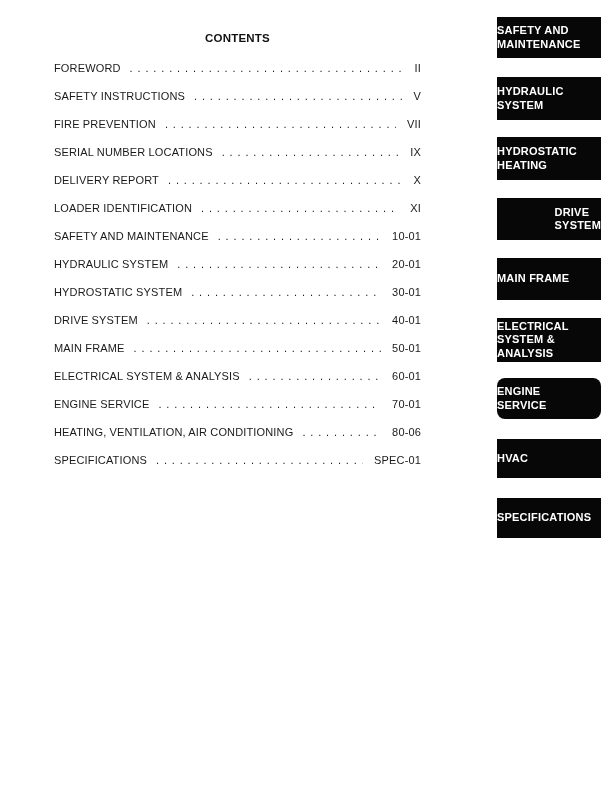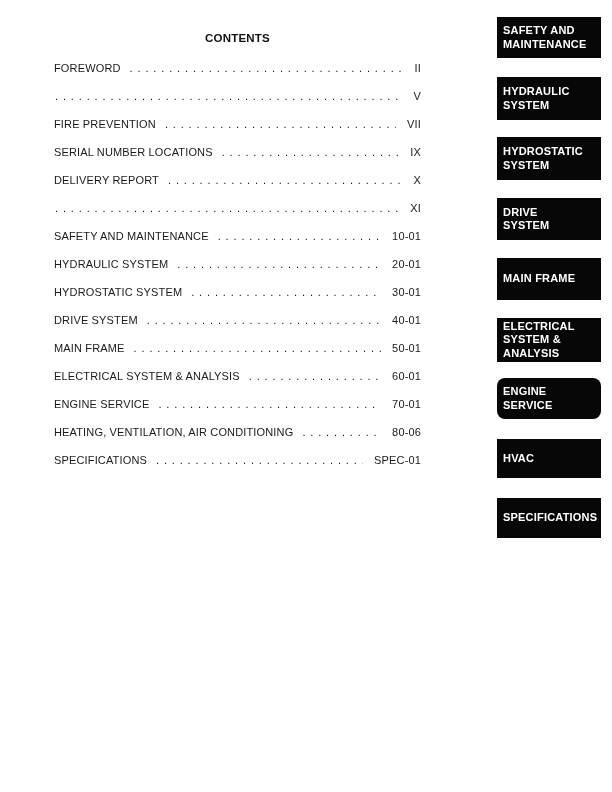--- a/index.html
+++ b/index.html
@@ -61,27 +61,26 @@
     color: #ffffff;
     display: flex;
     align-items: center;
     overflow: hidden;
   }
   .tab-label {
     font-size: 11px;
     font-weight: bold;
     line-height: 13.5px;
     letter-spacing: 0.2px;
-    padding-left: 6px;
     white-space: pre-line;
   }
   .tab:nth-of-type(1) { top: 17px;  height: 41px; }
   .tab:nth-of-type(2) { top: 77px;  height: 43px; }
   .tab:nth-of-type(3) { top: 137px; height: 43px; }
-  .tab:nth-of-type(4) { top: 198px; height: 42px; }
+  .tab:nth-of-type(4) { top: 198px; height: 42px; justify-content: flex-end; }
   .tab:nth-of-type(5) { top: 258px; height: 42px; }
   .tab:nth-of-type(6) { top: 318px; height: 44px; }
   .tab:nth-of-type(7) { top: 378px; height: 41px; border-radius: 8px; }
   .tab:nth-of-type(8) { top: 439px; height: 39px; text-align: right; }
   .tab:nth-of-type(9) { top: 498px; height: 40px; }
   .footer-page-number {
     position: absolute;
     top: 751px;
     left: 306px;
     width: 22px;
@@ -107,39 +106,41 @@
 
   <div class="contents-title">CONTENTS</div>
 
   <div class="toc-list">
     <div class="toc-row">
       <span class="toc-label">FOREWORD</span>
       <span class="toc-leader">. . . . . . . . . . . . . . . . . . . . . . . . . . . . . . . . . . . . . . . . . . . . . . . . . . . . . . . . . . . . . . . . . . . . . . . . . . . . . . . . . . . . . . . . . . . . . . . . . . . . </span>
       <span class="toc-page">II</span>
     </div>
     <div class="toc-row">
+      <span class="toc-label">SAFETY INSTRUCTIONS</span>
       <span class="toc-leader">. . . . . . . . . . . . . . . . . . . . . . . . . . . . . . . . . . . . . . . . . . . . . . . . . . . . . . . . . . . . . . . . . . . . . . . . . . . . . . . . . . . . . . . . . . . . . . . . . . . . </span>
       <span class="toc-page">V</span>
     </div>
     <div class="toc-row">
       <span class="toc-label">FIRE PREVENTION</span>
       <span class="toc-leader">. . . . . . . . . . . . . . . . . . . . . . . . . . . . . . . . . . . . . . . . . . . . . . . . . . . . . . . . . . . . . . . . . . . . . . . . . . . . . . . . . . . . . . . . . . . . . . . . . . . . </span>
       <span class="toc-page">VII</span>
     </div>
     <div class="toc-row">
       <span class="toc-label">SERIAL NUMBER LOCATIONS</span>
       <span class="toc-leader">. . . . . . . . . . . . . . . . . . . . . . . . . . . . . . . . . . . . . . . . . . . . . . . . . . . . . . . . . . . . . . . . . . . . . . . . . . . . . . . . . . . . . . . . . . . . . . . . . . . . </span>
       <span class="toc-page">IX</span>
     </div>
     <div class="toc-row">
       <span class="toc-label">DELIVERY REPORT</span>
       <span class="toc-leader">. . . . . . . . . . . . . . . . . . . . . . . . . . . . . . . . . . . . . . . . . . . . . . . . . . . . . . . . . . . . . . . . . . . . . . . . . . . . . . . . . . . . . . . . . . . . . . . . . . . . </span>
       <span class="toc-page">X</span>
     </div>
     <div class="toc-row">
+      <span class="toc-label">LOADER IDENTIFICATION</span>
       <span class="toc-leader">. . . . . . . . . . . . . . . . . . . . . . . . . . . . . . . . . . . . . . . . . . . . . . . . . . . . . . . . . . . . . . . . . . . . . . . . . . . . . . . . . . . . . . . . . . . . . . . . . . . . </span>
       <span class="toc-page">XI</span>
     </div>
     <div class="toc-row">
       <span class="toc-label">SAFETY AND MAINTENANCE</span>
       <span class="toc-leader">. . . . . . . . . . . . . . . . . . . . . . . . . . . . . . . . . . . . . . . . . . . . . . . . . . . . . . . . . . . . . . . . . . . . . . . . . . . . . . . . . . . . . . . . . . . . . . . . . . . . </span>
       <span class="toc-page">10-01</span>
     </div>
     <div class="toc-row">
       <span class="toc-label">HYDRAULIC SYSTEM</span>
@@ -187,21 +188,21 @@
     <div class="tab">
       <span class="tab-label">SAFETY AND
 MAINTENANCE</span>
     </div>
     <div class="tab">
       <span class="tab-label">HYDRAULIC
 SYSTEM</span>
     </div>
     <div class="tab">
       <span class="tab-label">HYDROSTATIC
-SYSTEM</span>
+HEATING</span>
     </div>
     <div class="tab">
       <span class="tab-label">DRIVE
 SYSTEM</span>
     </div>
     <div class="tab">
       <span class="tab-label">MAIN FRAME</span>
     </div>
     <div class="tab">
       <span class="tab-label">ELECTRICAL

